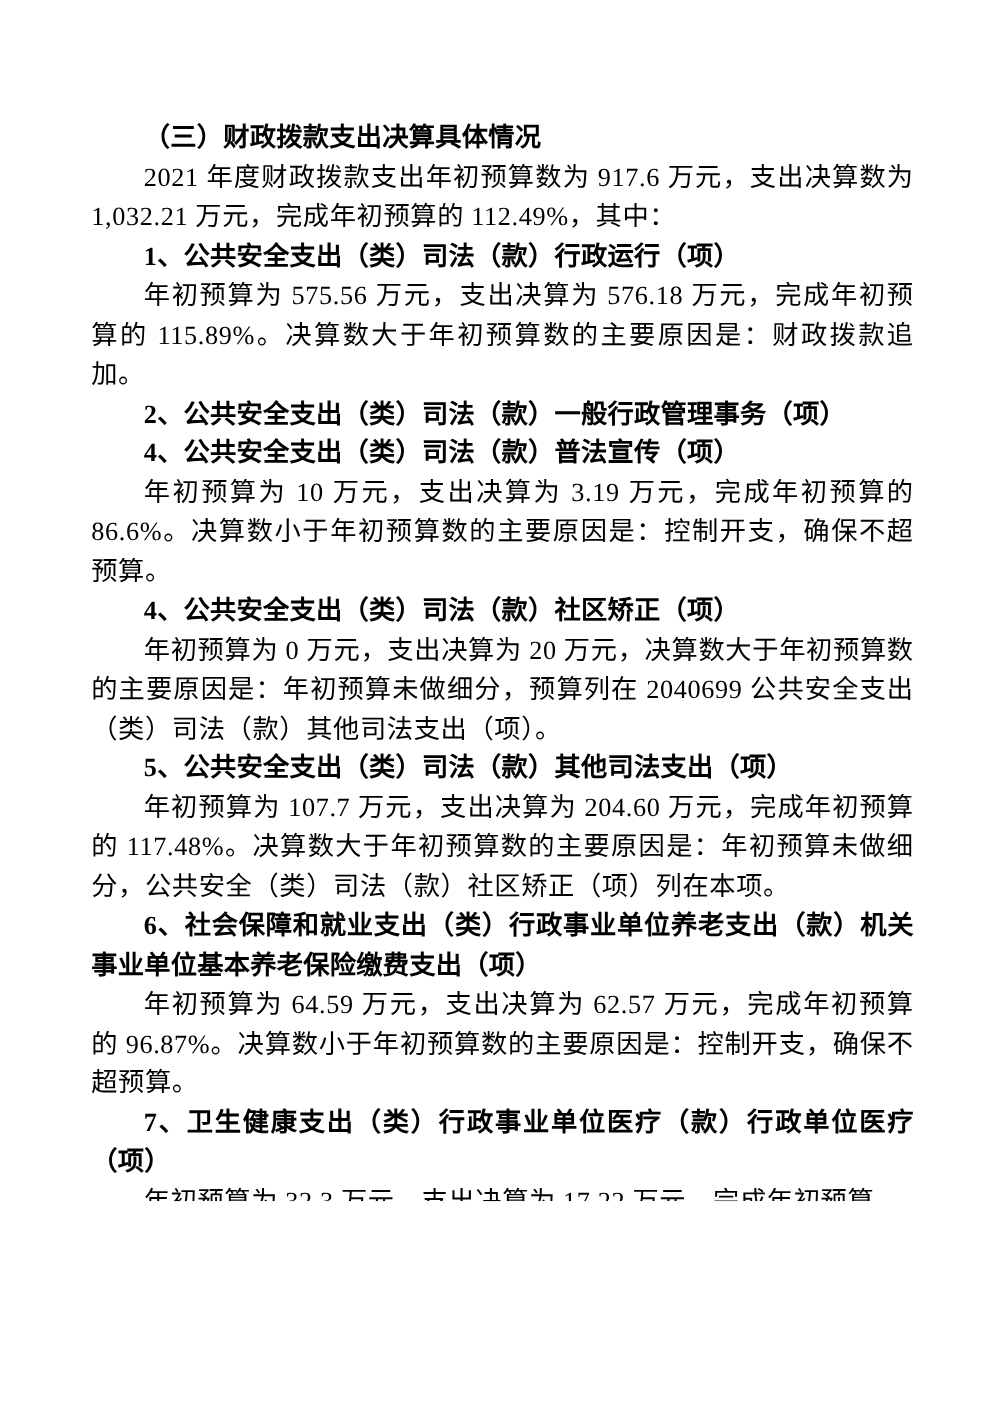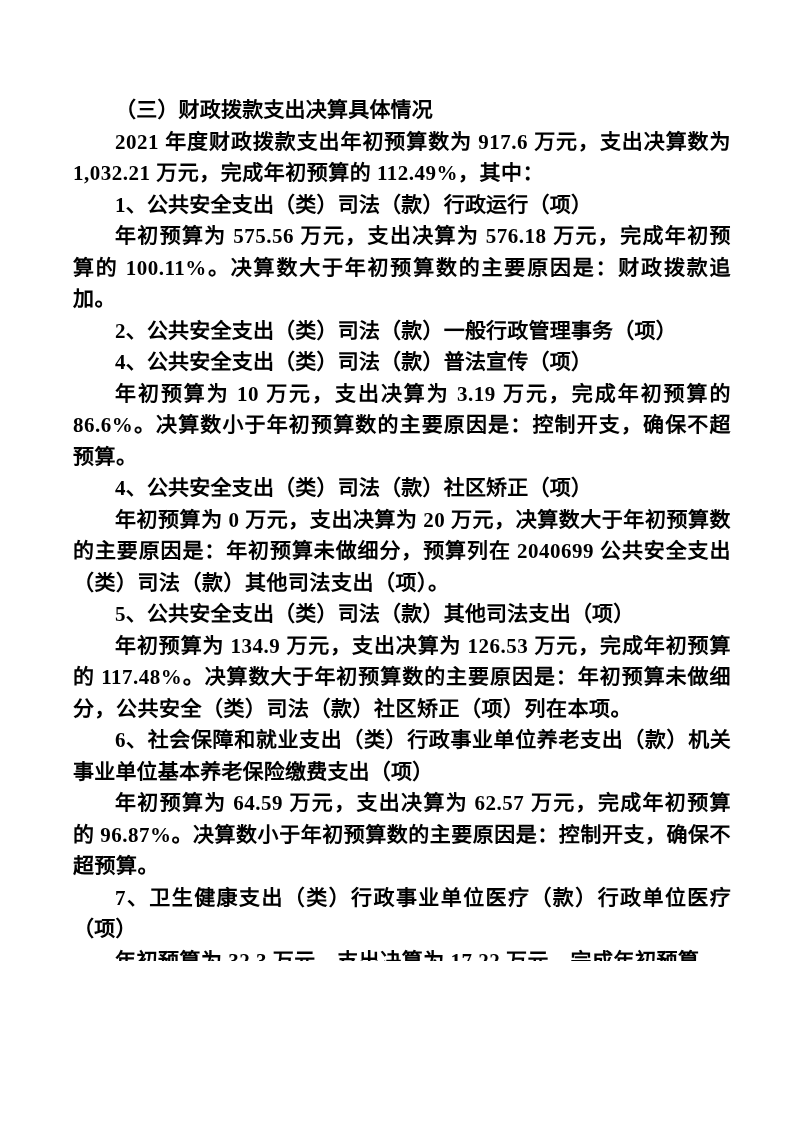--- a/index.html
+++ b/index.html
@@ -19,50 +19,49 @@
     font-family: "Liberation Serif", "DejaVu Serif", serif;
     color: #000000;
   }
   .doc p {
     margin: 0;
     font-size: 21px;
     line-height: 31.5px;
     text-align: justify;
     text-indent: 2em;
     letter-spacing: 0.5px;
-    font-weight: bold;
   }
   .doc p.heading {
     font-weight: bold;
     letter-spacing: 0.2px;
   }
 </style>
 </head>
 <body>
 
 <div class="page">
   <div class="doc">
 
     <p class="heading">（三）财政拨款支出决算具体情况</p>
 
     <p>2021 年度财政拨款支出年初预算数为 917.6 万元，支出决算数为 1,032.21 万元，完成年初预算的 112.49%，其中：</p>
 
     <p class="heading">1、公共安全支出（类）司法（款）行政运行（项）</p>
-    <p>年初预算为 575.56 万元，支出决算为 576.18 万元，完成年初预算的 100.11%。决算数大于年初预算数的主要原因是：财政拨款追加。</p>
+    <p>年初预算为 575.56 万元，支出决算为 576.18 万元，完成年初预算的 115.89%。决算数大于年初预算数的主要原因是：财政拨款追加。</p>
 
     <p class="heading">2、公共安全支出（类）司法（款）一般行政管理事务（项）</p>
 
     <p class="heading">4、公共安全支出（类）司法（款）普法宣传（项）</p>
     <p>年初预算为 10 万元，支出决算为 3.19 万元，完成年初预算的 86.6%。决算数小于年初预算数的主要原因是：控制开支，确保不超预算。</p>
 
     <p class="heading">4、公共安全支出（类）司法（款）社区矫正（项）</p>
     <p>年初预算为 0 万元，支出决算为 20 万元，决算数大于年初预算数的主要原因是：年初预算未做细分，预算列在 2040699 公共安全支出（类）司法（款）其他司法支出（项）。</p>
 
     <p class="heading">5、公共安全支出（类）司法（款）其他司法支出（项）</p>
-    <p>年初预算为 134.9 万元，支出决算为 126.53 万元，完成年初预算的 117.48%。决算数大于年初预算数的主要原因是：年初预算未做细分，公共安全（类）司法（款）社区矫正（项）列在本项。</p>
+    <p>年初预算为 107.7 万元，支出决算为 204.60 万元，完成年初预算的 117.48%。决算数大于年初预算数的主要原因是：年初预算未做细分，公共安全（类）司法（款）社区矫正（项）列在本项。</p>
 
     <p class="heading">6、社会保障和就业支出（类）行政事业单位养老支出（款）机关事业单位基本养老保险缴费支出（项）</p>
     <p>年初预算为 64.59 万元，支出决算为 62.57 万元，完成年初预算的 96.87%。决算数小于年初预算数的主要原因是：控制开支，确保不超预算。</p>
 
     <p class="heading">7、卫生健康支出（类）行政事业单位医疗（款）行政单位医疗（项）</p>
     <p>年初预算为 32.3 万元，支出决算为 17.22 万元，完成年初预算</p>
 
   </div>
 </div>
 

